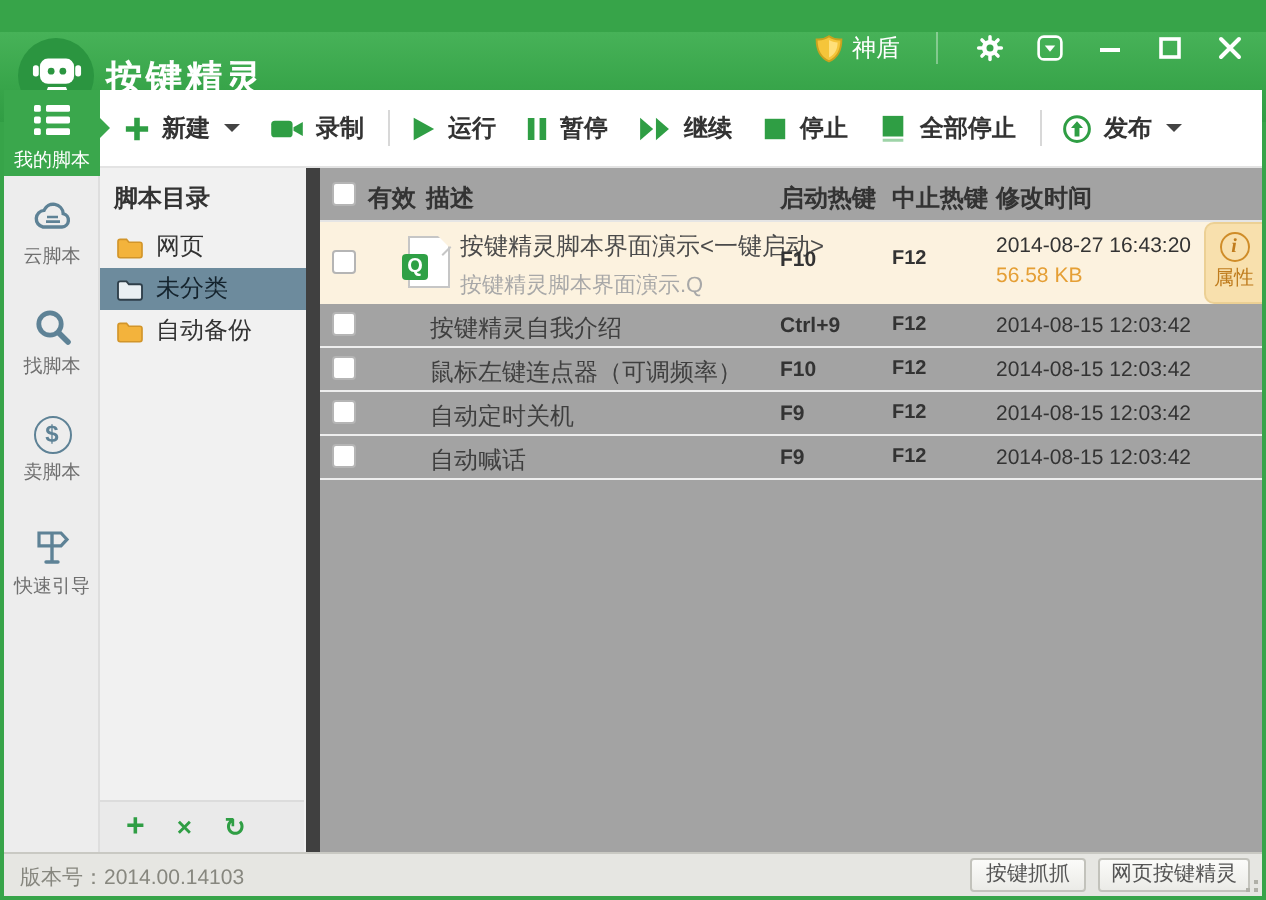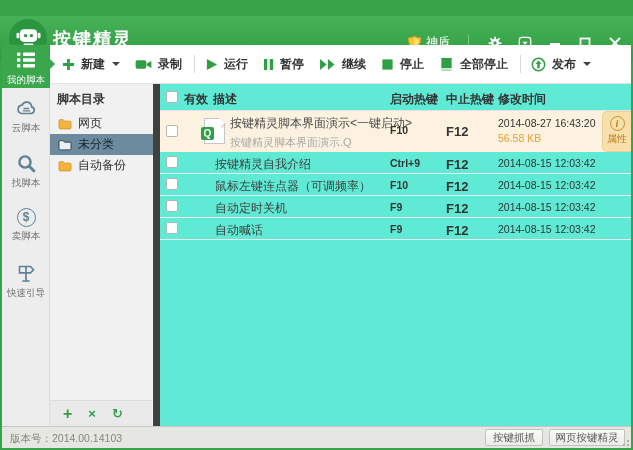--- a/index.html
+++ b/index.html
@@ -5,21 +5,21 @@
   * { margin:0; padding:0; box-sizing:border-box; }
   body { width:633px; height:450px; font-family:"Liberation Sans","DejaVu Sans",sans-serif; background:#fff; }
   .window { position:relative; width:633px; height:450px; background:#37a449; overflow:hidden; }
 
   
   .titlebar { position:absolute; top:0; left:0; right:0; height:45px;
     background:linear-gradient(180deg,#47b258 0%,#38a54a 60%,#319d44 100%);margin-top:16px; }
   .logo { position:absolute; left:9px; top:3px; width:38px; height:38px; border-radius:50%;
     background:#2b9540; display:flex; align-items:center; justify-content:center; }
   .app-title { position:absolute; left:53px; top:11px; color:#fff; font-size:18px; font-weight:bold; letter-spacing:2px; }
-  .tb-right { position:absolute; right:10px; top:0; height:35px; display:flex; align-items:flex-end; gap:14px; }
+  .tb-right { position:absolute; right:10px; top:0; height:35px; display:flex; align-items:flex-start; gap:14px; }
   .shield-group { display:flex; align-items:center; gap:4px; margin-right:4px; }
   .shield-label { color:#fff; font-size:12px; }
   .tb-sep { width:1px; height:16px; background:rgba(255,255,255,.35); margin-right:4px; }
   .tb-btn { width:16px; height:16px; display:flex; align-items:center; justify-content:center; cursor:pointer; }
 
   
   .app-body { position:absolute; top:45px; left:2px; right:2px; bottom:2px; background:#fff; }
 
   
   .sidebar { position:absolute; left:0; top:0; width:48px; bottom:22px; background:#ededed; border-right:1px solid #dedede; }
@@ -45,30 +45,30 @@
   .dir-item { height:21px; display:flex; align-items:center; gap:6px; padding-left:8px; font-size:12px; color:#333; cursor:pointer; }
   .dir-item.selected { background:#6d8b9d; color:#14232d; }
   .dir-actions { position:absolute; left:0; right:1px; bottom:0; height:26px; background:#eaeaea;
     border-top:1px solid #dcdcdc; display:flex; align-items:center; padding-left:13px; gap:16px; }
   .dir-act { color:#2f9e44; font-weight:bold; cursor:pointer; line-height:1; }
   .act-add { font-size:16px; }
   .act-del { font-size:13px; }
   .act-ref { font-size:13px; }
 
   
-  .table { position:absolute; left:158px; top:39px; right:0; bottom:22px; background:#5eead4; }
+  .table { position:absolute; left:158px; top:39px; right:0; bottom:22px; background:#a3a3a3; }
   .t-header { position:absolute; top:0; left:0; right:0; height:27px; border-bottom:1px solid #e5e5e5; }
   .t-header span { position:absolute; top:7px; font-size:12px; font-weight:600; color:#333; }
   .checkbox { position:absolute; width:12px; height:12px; background:#fff; border:1px solid #b5b5b5; border-radius:2px; cursor:pointer; }
   .h-valid { left:24px; } .h-desc { left:53px; } .h-start { left:230px; } .h-abort { left:286px; } .h-time { left:338px; }
 
   .row { position:absolute; left:0; right:0; cursor:pointer; }
   .row .c-title { position:absolute; left:55px; top:4px; font-size:12px; color:#3f3f3f; }
   .row .c-start { position:absolute; left:230px; top:5px; font-size:10.5px; color:#333; font-weight:600; }
-  .row .c-abort { position:absolute; left:286px; top:5px; font-size:13px; color:#333; font-weight:600; }
+  .row .c-abort { position:absolute; left:286px; top:5px; font-size:10px; color:#333; font-weight:600; }
   .row .c-time { position:absolute; left:338px; top:5px; font-size:10.5px; color:#333; }
   .row-sel { top:27px; height:41px; background:#fcf2df; }
   .row-sel .checkbox { left:6px; top:14px; }
   .row-plain { border-bottom:1px solid #eeeeee; height:22px; }
   .row-plain .checkbox { left:6px; top:4px; }
   .r2 { top:68px; } .r3 { top:90px; } .r4 { top:112px; } .r5 { top:134px; }
 
   .qfile { position:absolute; left:44px; top:7px; width:21px; height:26px; background:#fff; border:1px solid #c6c6c6; }
   .qfile .fold { position:absolute; right:-1px; top:-1px; width:0; height:0;
     border-left:6px solid transparent; border-top:6px solid #fcf2df; }

